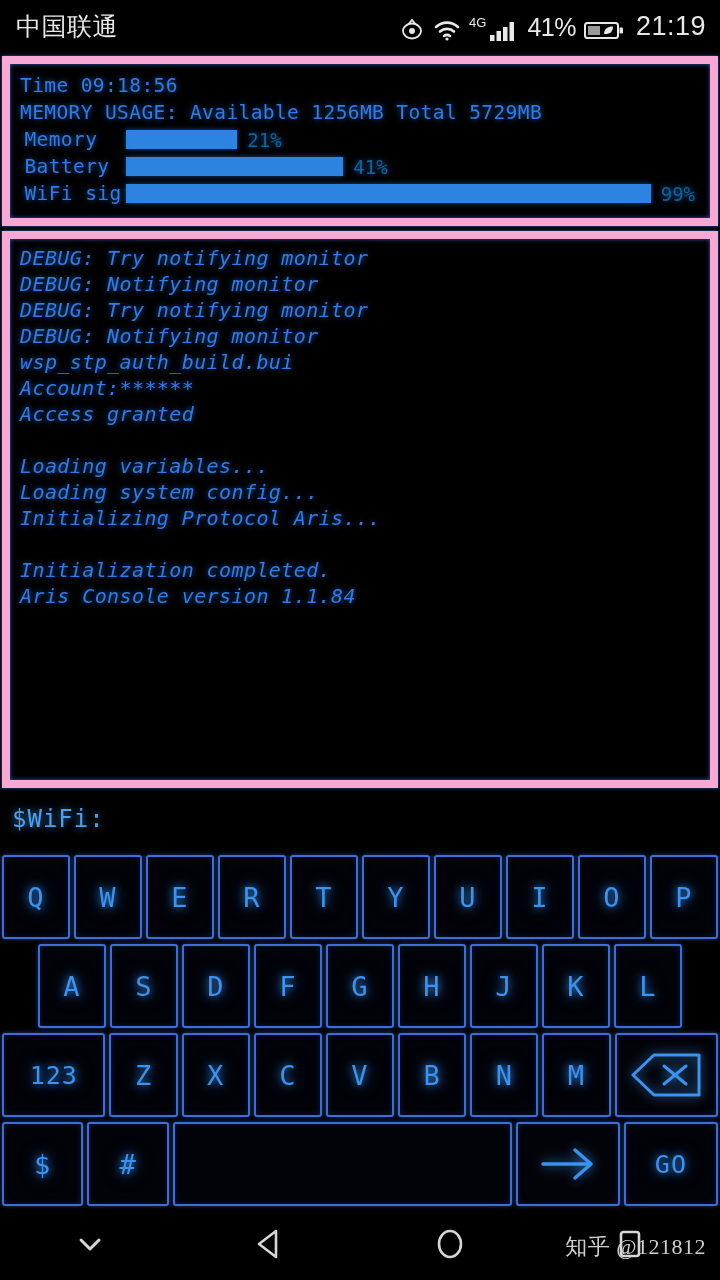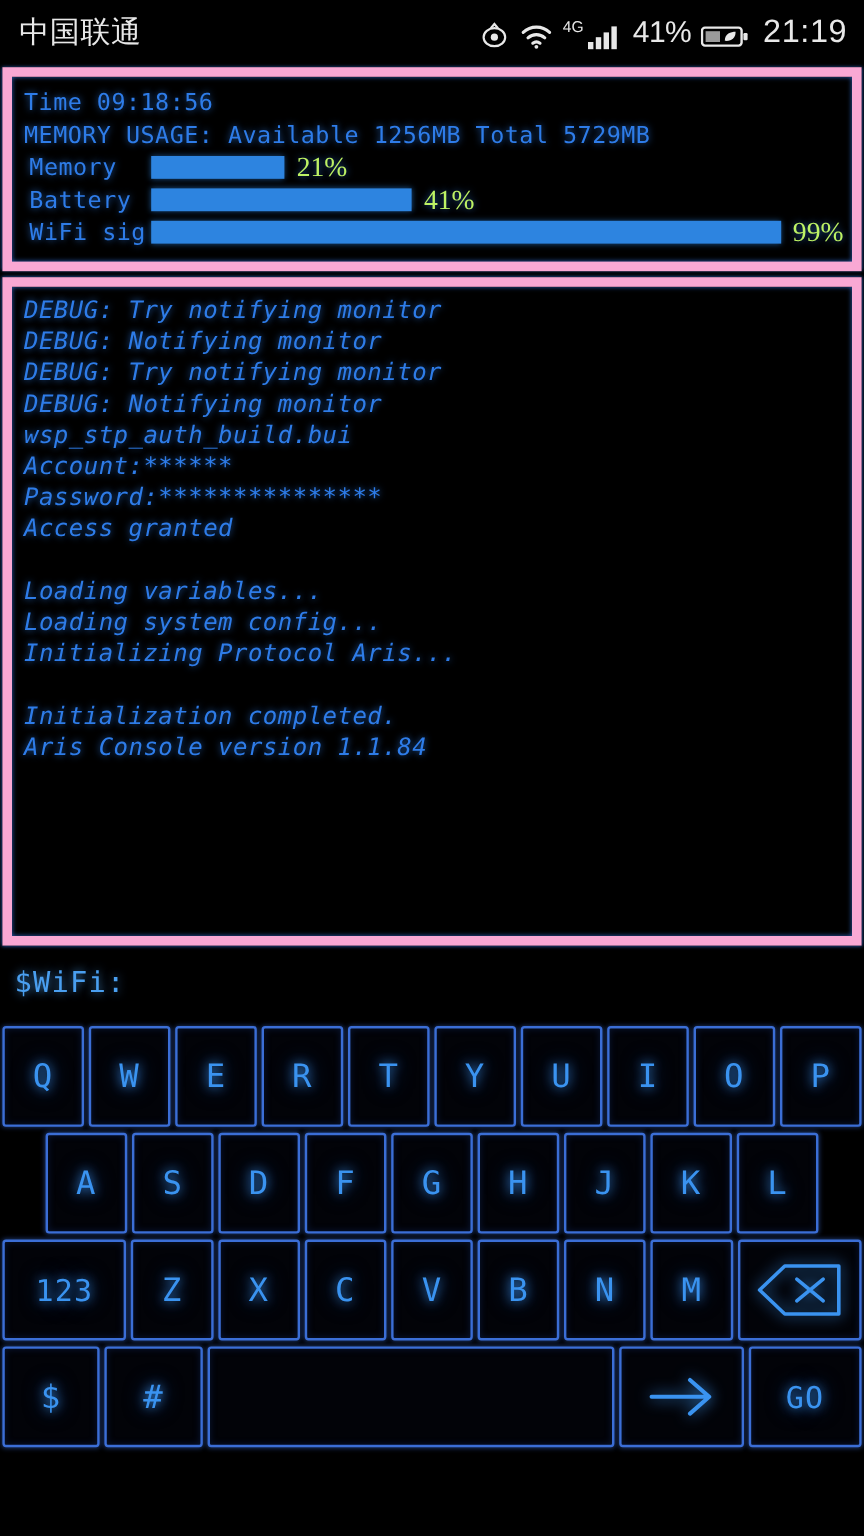--- a/index.html
+++ b/index.html
@@ -44,23 +44,22 @@
 
   .meter-row { display:flex; align-items:center; height:27px;text-align:center; }
   .meter-label {
     color:#2e7ce8; font-size:19.5px; white-space:pre; letter-spacing:.4px;
     text-shadow:0 0 6px rgba(46,124,232,.75);
     width:106px; flex:0 0 106px;
   }
   .meter-track { height:19px; position:relative; flex:0 0 auto; }
   .meter-fill { height:19px; background:#2d84e0; box-shadow:0 0 5px rgba(45,132,224,.6); }
   .meter-val {
-    color:#bef264; font-size:23px; margin-left:10px; white-space:pre;
+    color:#0369a1; font-size:19px; margin-left:10px; white-space:pre;
     text-shadow:0 0 6px rgba(46,124,232,.75);
-    font-family:Liberation Serif, serif;
   }
 
   .term-body { display:flex; flex-direction:column;font-style:italic; }
   .term-line { min-height:26px; }
 
   
   #prompt-line {
     position:absolute; top:805px; left:12px;
     color:#4a9ff0; font-size:24px; letter-spacing:1px;
     text-shadow:0 0 8px rgba(74,159,240,.8);
@@ -175,21 +174,20 @@
   </div>
 
   <div class="panel" id="terminal-panel">
     <div class="term-body" id="term-body">
         <div class="mono-line term-line">DEBUG: Try notifying monitor</div>
         <div class="mono-line term-line">DEBUG: Notifying monitor</div>
         <div class="mono-line term-line">DEBUG: Try notifying monitor</div>
         <div class="mono-line term-line">DEBUG: Notifying monitor</div>
         <div class="mono-line term-line">wsp_stp_auth_build.bui</div>
         <div class="mono-line term-line">Account:******</div>
-        <div class="mono-line term-line">Password:***************</div>
         <div class="mono-line term-line">Access granted</div>
         <div class="mono-line term-line">&nbsp;</div>
         <div class="mono-line term-line">Loading variables...</div>
         <div class="mono-line term-line">Loading system config...</div>
         <div class="mono-line term-line">Initializing Protocol Aris...</div>
         <div class="mono-line term-line">&nbsp;</div>
         <div class="mono-line term-line">Initialization completed.</div>
         <div class="mono-line term-line">Aris Console version 1.1.84</div>
       </div>
   </div>
@@ -242,14 +240,37 @@
         <div class="key space"></div>
         <div class="key arrow">
           <svg width="62" height="40" viewBox="0 0 62 40">
             <path d="M6 20 L54 20 M38 6 L54 20 L38 34" fill="none" stroke="#3a93f0" stroke-width="3.4" stroke-linecap="round" stroke-linejoin="round"></path>
           </svg>
         </div>
         <div class="key go">GO</div>
       </div>
   </div>
 
+  <div id="navbar">
+    <div class="nav-btn">
+      <svg width="40" height="30" viewBox="0 0 40 30">
+        <path d="M11 11 L20 20 L29 11" fill="none" stroke="#d6d6d6" stroke-width="3" stroke-linecap="round" stroke-linejoin="round"></path>
+      </svg>
+    </div>
+    <div class="nav-btn">
+      <svg width="38" height="38" viewBox="0 0 38 38">
+        <path d="M25 6 L8 19 L25 32 Z" fill="none" stroke="#d6d6d6" stroke-width="2.6" stroke-linejoin="round"></path>
+      </svg>
+    </div>
+    <div class="nav-btn">
+      <svg width="38" height="38" viewBox="0 0 38 38">
+        <ellipse cx="19" cy="19" rx="11" ry="13" fill="none" stroke="#d6d6d6" stroke-width="2.6"></ellipse>
+      </svg>
+    </div>
+    <div class="nav-btn">
+      <svg width="34" height="34" viewBox="0 0 34 34">
+        <rect x="8" y="5" width="18" height="24" rx="2.5" fill="none" stroke="#d6d6d6" stroke-width="2.6"></rect>
+      </svg>
+    </div>
+    <div id="watermark">知乎 @121812</div>
+  </div>
 
 </div>
 
 </body></html>

